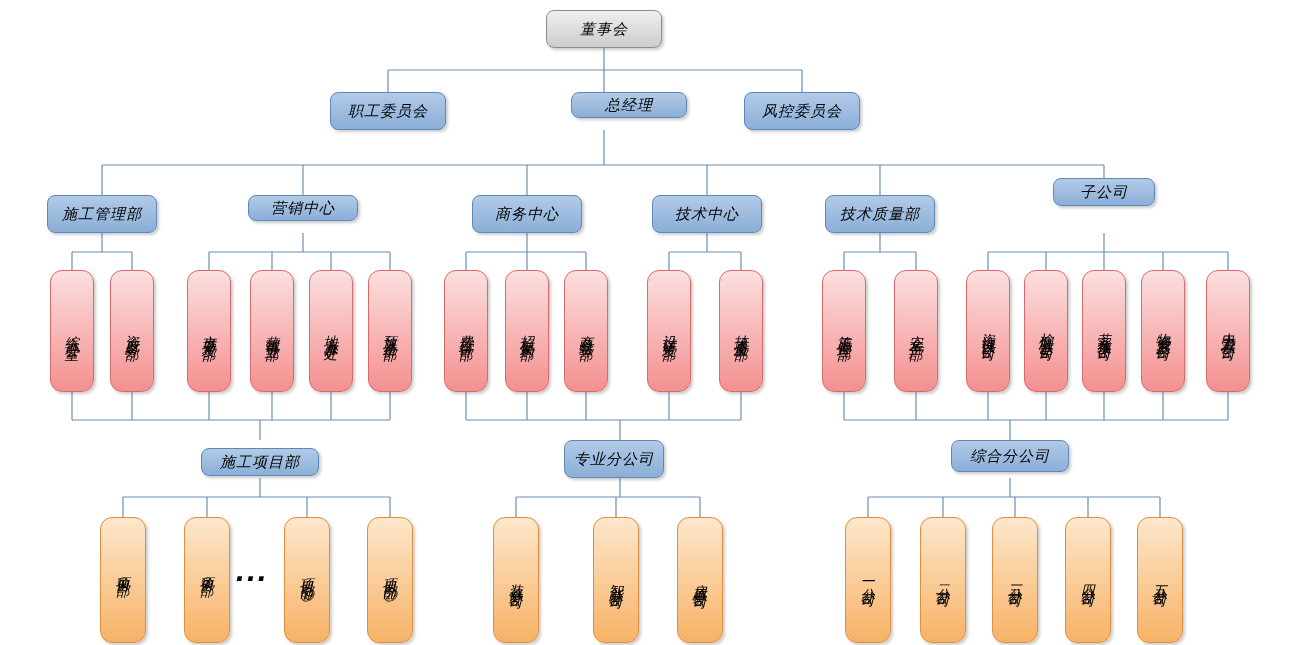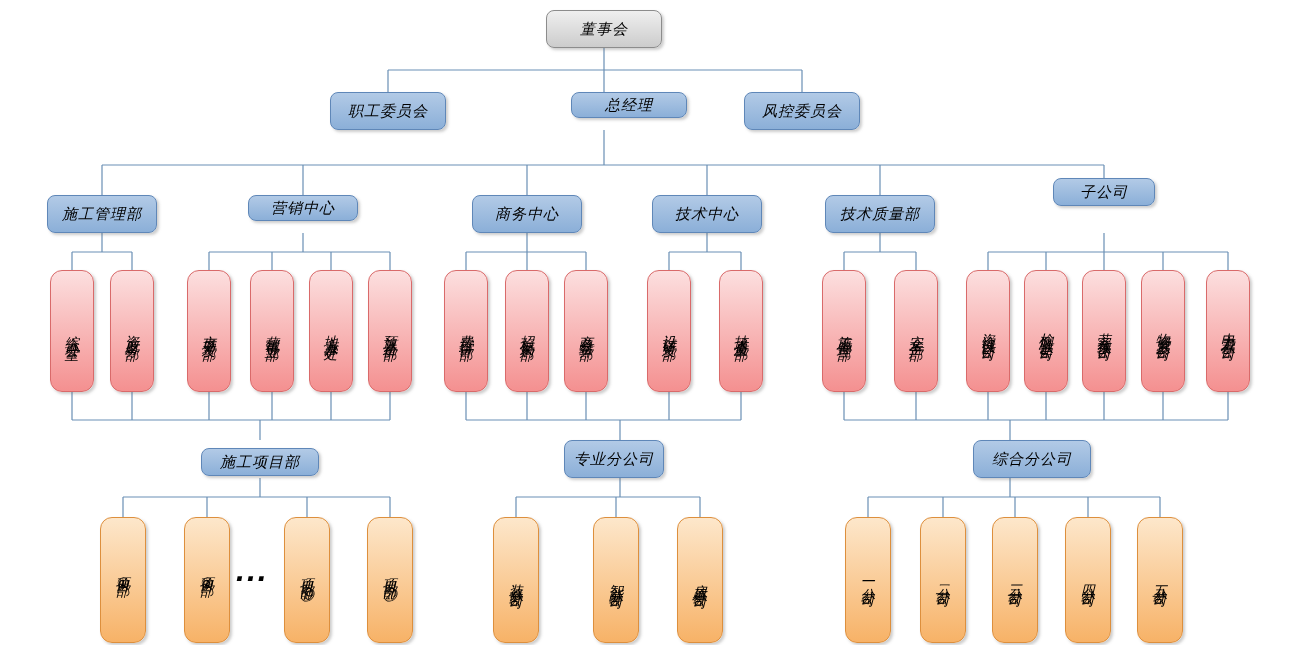--- a/index.html
+++ b/index.html
@@ -110,21 +110,21 @@
   <div class="box pink vert" style="left:822px;top:270px;width:44px;height:122px">施工管理部</div>
   <div class="box pink vert" style="left:894px;top:270px;width:44px;height:122px">安全生产部</div>
   <div class="box pink vert" style="left:966px;top:270px;width:44px;height:122px">咨询设计公司</div>
   <div class="box pink vert" style="left:1024px;top:270px;width:44px;height:122px">检测验证公司</div>
   <div class="box pink vert" style="left:1082px;top:270px;width:44px;height:122px">劳务维保公司</div>
   <div class="box pink vert" style="left:1141px;top:270px;width:44px;height:122px">物资贸易公司</div>
   <div class="box pink vert" style="left:1206px;top:270px;width:44px;height:122px">电力工程公司</div>
 
   <div class="box blue" style="left:201px;top:448px;width:118px;height:28px">施工项目部</div>
   <div class="box blue" style="left:564px;top:440px;width:100px;height:38px">专业分公司</div>
-  <div class="box blue" style="left:973px;top:440px;width:118px;height:38px">综合分公司</div>
+  <div class="box blue" style="left:951px;top:440px;width:118px;height:32px">综合分公司</div>
 
   <div class="box orange vert" style="left:100px;top:517px;width:46px;height:126px">项目部①</div>
   <div class="box orange vert" style="left:184px;top:517px;width:46px;height:126px">项目部②</div>
   <div class="ellipsis" style="left:236px;top:552px">...</div>
   <div class="box orange vert" style="left:284px;top:517px;width:46px;height:126px">项目部⑲</div>
   <div class="box orange vert" style="left:367px;top:517px;width:46px;height:126px">项目部⑳</div>
 
   <div class="box orange vert" style="left:493px;top:517px;width:46px;height:126px">装修分公司</div>
   <div class="box orange vert" style="left:593px;top:517px;width:46px;height:126px">智能分公司</div>
   <div class="box orange vert" style="left:677px;top:517px;width:46px;height:126px">房建分公司</div>

